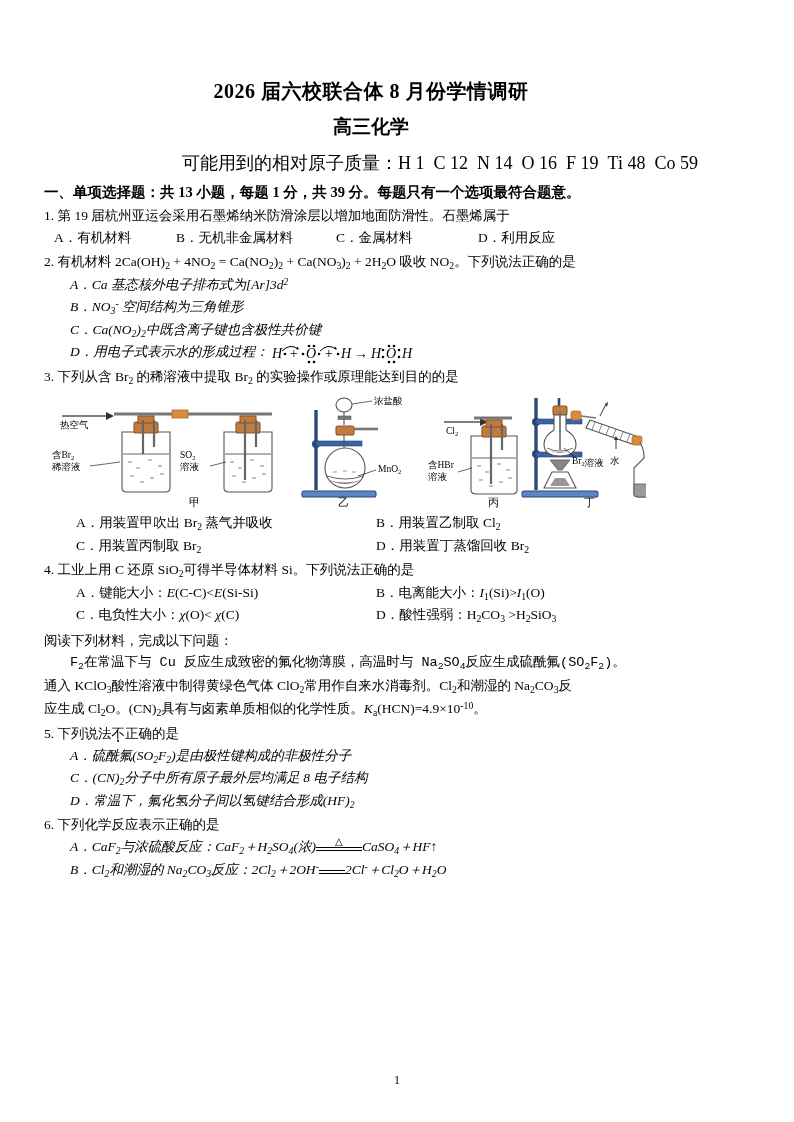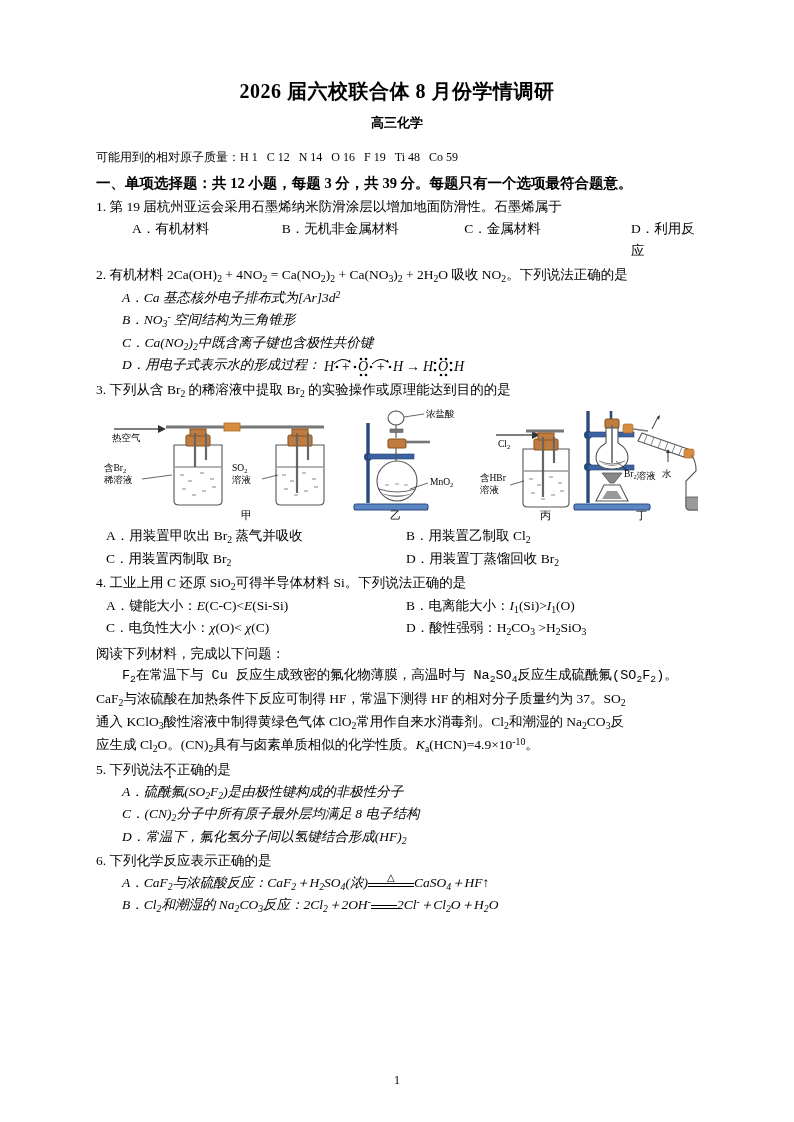--- a/index.html
+++ b/index.html
@@ -5,53 +5,53 @@
   * { box-sizing: border-box; }
   html, body { margin:0; padding:0; }
   body {
     width:794px; height:1122px;
     background:#ffffff;
     font-family:"Liberation Serif","DejaVu Serif",serif;
     color:#000;
     position:relative;
     overflow:hidden;
   }
-  .page { padding:78px 96px 0 96px; position:relative; height:1122px; }
+  .page { padding:78px 96px 0 44px; position:relative; height:1122px; }
 
   .title1 {
     text-align:center;
     font-size:20px;
     font-weight:bold;
     letter-spacing:.5px;
     margin:0 0 9px 0;
   }
   .title2 {
     text-align:center;
-    font-size:13px;
+    font-size:19px;
     font-weight:bold;
-    margin:0 0 17px 0;
-  }
-  .masses { font-size:12px; margin:0 0 6px 0; }
+    margin:0 0 11px 0;
+  }
+  .masses { font-size:18px; margin:0 0 6px 0;text-align:right; }
   .masses .sp { display:inline-block; width:9px; }
 
   .sec-head {
     font-size:14.5px;
     font-weight:bold;
     line-height:1.55;
     margin:0 0 2px 0;
   }
 
   .q { font-size:13.5px; line-height:1.62; margin:2px 0 0 0; }
   .q-stem { text-indent:0; }
   .opts-1col { margin-left:26px; }
   .opt { font-size:13.5px; line-height:1.62;font-style:italic; }
-  .opt-row { display:flex; margin-left:10px; font-size:13.5px; line-height:1.62; }
+  .opt-row { display:flex; margin-left:32px; font-size:13.5px; line-height:1.62; }
   .opt-row > div:first-child { width:300px; flex:0 0 300px; }
 
-  .optsrow4 { display:flex; margin-left:36px; font-size:13.5px; line-height:1.62;gap:44px; }
+  .optsrow4 { display:flex; margin-left:10px; font-size:13.5px; line-height:1.62; }
   .optsrow4 > div:nth-child(1){ width:122px; }
   .optsrow4 > div:nth-child(2){ width:160px; }
   .optsrow4 > div:nth-child(3){ width:142px; }
 
   sub { font-size:.72em; vertical-align:-0.28em; }
   sup { font-size:.72em; vertical-align:0.45em; }
   .it { font-style:italic; }
   .dotted { position:relative; }
   .dotted::after{
     content:"";
@@ -87,21 +87,21 @@
 
 <div class="page">
 
   <div class="title1">2026 届六校联合体 8 月份学情调研</div>
   <div class="title2">高三化学</div>
 
   <div class="masses">
     <span>可能用到的相对原子质量：</span><span>H 1</span><span class="sp"></span><span>C 12</span><span class="sp"></span><span>N 14</span><span class="sp"></span><span>O 16</span><span class="sp"></span><span>F 19</span><span class="sp"></span><span>Ti 48</span><span class="sp"></span><span>Co 59</span>
   </div>
 
-  <div class="sec-head">一、单项选择题：共 12 小题，每题 3 分，共 39 分。每题只有一个选项最符合题意。</div>
+  <div class="sec-head">一、单项选择题：共 13 小题，每题 1 分，共 39 分。每题只有一个选项最符合题意。</div>
 
   <div class="q q-stem">
     <span>1.</span>
     <span>第 19 届杭州亚运会采用石墨烯纳米防滑涂层以增加地面防滑性。石墨烯属于</span>
   </div>
   <div class="optsrow4">
     <div><span>A．</span><span>有机材料</span></div>
     <div><span>B．</span><span>无机非金属材料</span></div>
     <div><span>C．</span><span>金属材料</span></div>
     <div><span>D．</span><span>利用反应</span></div>
@@ -348,21 +348,20 @@
     <div><span>B．</span>电离能大小：<span class="it">I</span><sub>1</sub>(Si)&gt;<span class="it">I</span><sub>1</sub>(O)</div>
   </div>
   <div class="opt-row">
     <div><span>C．</span>电负性大小：<span class="it">χ</span>(O)&lt; <span class="it">χ</span>(C)</div>
     <div><span>D．</span>酸性强弱：H<sub>2</sub>CO<sub>3</sub> &gt;H<sub>2</sub>SiO<sub>3</sub></div>
   </div>
 
   <div class="passage">
     <p>阅读下列材料，完成以下问题：</p>
     <p class="ind">F<sub>2</sub>在常温下与 Cu 反应生成致密的氟化物薄膜，高温时与 Na<sub>2</sub>SO<sub>4</sub>反应生成硫酰氟(SO<sub>2</sub>F<sub>2</sub>)。</p>
-    <p>CaF<sub>2</sub>与浓硫酸在加热条件下反应可制得 HF，常温下测得 HF 的相对分子质量约为 37。SO<sub>2</sub></p>
     <p>通入 KClO<sub>3</sub>酸性溶液中制得黄绿色气体 ClO<sub>2</sub>常用作自来水消毒剂。Cl<sub>2</sub>和潮湿的 Na<sub>2</sub>CO<sub>3</sub>反</p>
     <p>应生成 Cl<sub>2</sub>O。(CN)<sub>2</sub>具有与卤素单质相似的化学性质。<span class="it">K</span><sub>a</sub>(HCN)=4.9×10<sup>-10</sup>。</p>
   </div>
 
   <div class="q q-stem">
     <span>5.</span>
     <span>下列说法<span class="dotted">不</span>正确的是</span>
   </div>
   <div class="opts-1col">
     <div class="opt"><span>A．</span>硫酰氟(SO<sub>2</sub>F<sub>2</sub>)是由极性键构成的非极性分子</div>

